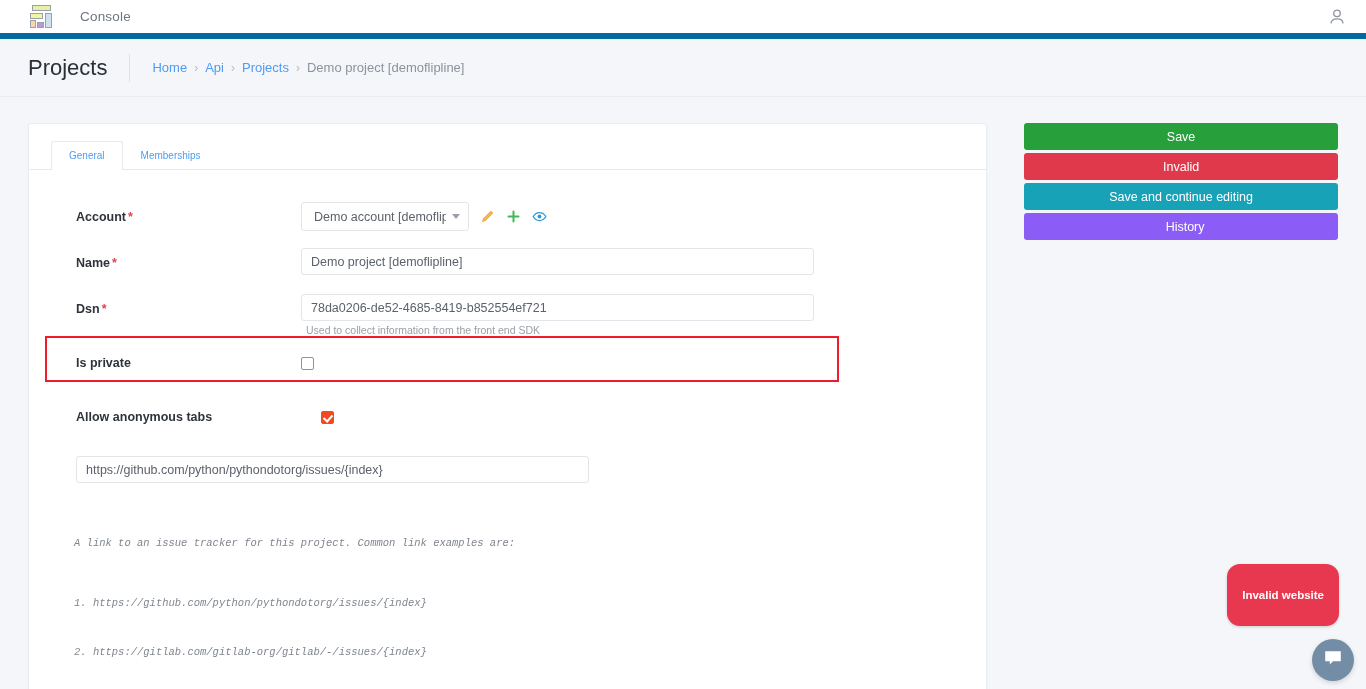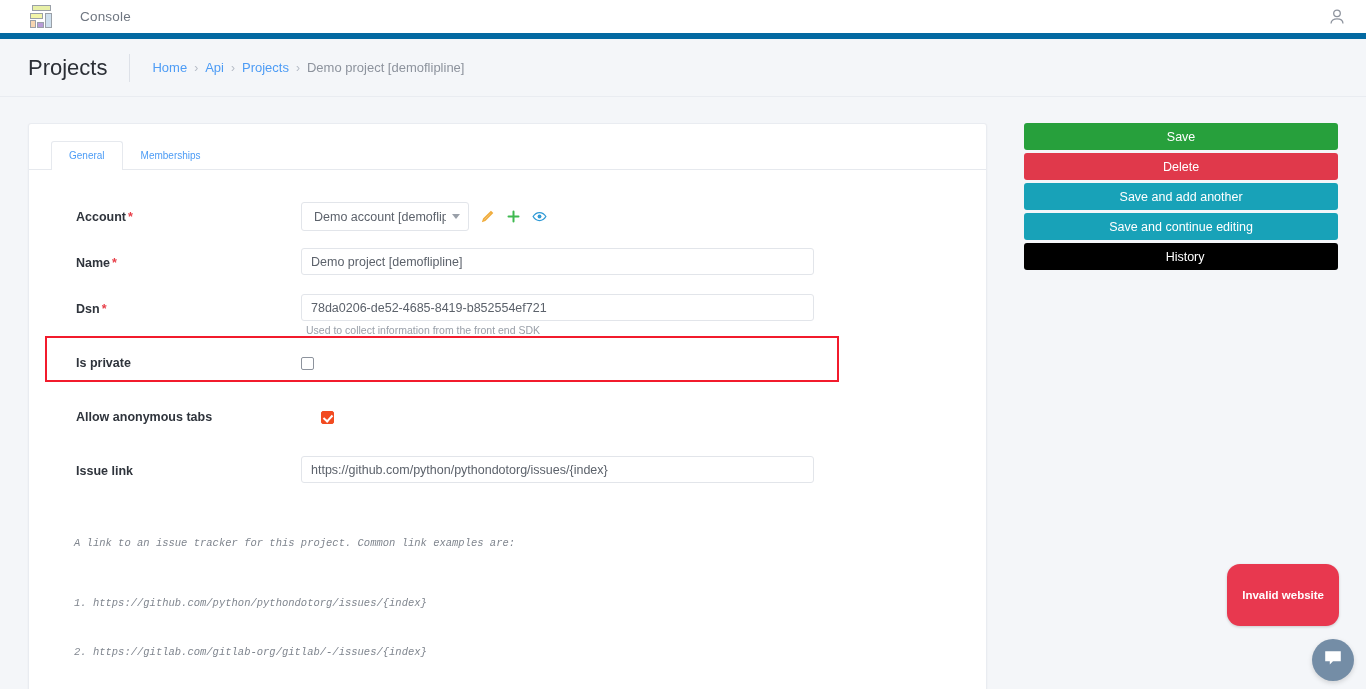--- a/index.html
+++ b/index.html
@@ -241,21 +241,21 @@
     font-family: "Liberation Sans", sans-serif;
     cursor: pointer;
     display: flex;
     align-items: center;
     justify-content: center;
     width: 100%;
   }
   .abtn.green  { background: #27a03c; }
   .abtn.red    { background: #e0394b; }
   .abtn.teal   { background: #18a2b8; }
-  .abtn.gray   { background: #000000; padding-left: 14px; }
+  .abtn.gray   { background: #8b5cf6; padding-left: 14px; }
 
   
   .badge-invalid {
     position: absolute;
     right: 27px;
     bottom: 63px;
     background: #e8384f;
     color: #fff;
     font-size: 11.5px;
     font-weight: bold;
@@ -390,21 +390,20 @@
         </div>
 
         <div class="row" style="margin-bottom:20px;gap:20px;">
           <div class="row-label">Allow anonymous tabs</div>
           <div class="row-field">
             <span class="cbox checked"></span>
           </div>
         </div>
 
         <div class="row" style="margin-bottom:0;">
-          <div class="row-label">Issue link</div>
           <div class="row-field">
             <div class="txt-input w-narrow">https://github.com/python/pythondotorg/issues/{index}</div>
           </div>
         </div>
 
         <div class="helpblock">
           <p>A link to an issue tracker for this project. Common link examples are:</p>
           <p class="tight">1. https://github.com/python/pythondotorg/issues/{index}</p>
           <p>2. https://gitlab.com/gitlab-org/gitlab/-/issues/{index}</p>
           
@@ -412,22 +411,21 @@
           
           
         </div>
 
       </div>
 
     </div>
 
     <div class="actions">
       <button class="abtn green">Save</button>
-      <button class="abtn red">Delete</button>
-      <button class="abtn teal">Save and add another</button>
+      <button class="abtn red">Invalid</button>
       <button class="abtn teal">Save and continue editing</button>
       <button class="abtn gray">History</button>
     </div>
   </div>
 
   <div class="badge-invalid">Invalid website</div>
 
   <div class="chat-fab">
     <span>
       <svg width="22" height="22" viewBox="0 0 24 24">

